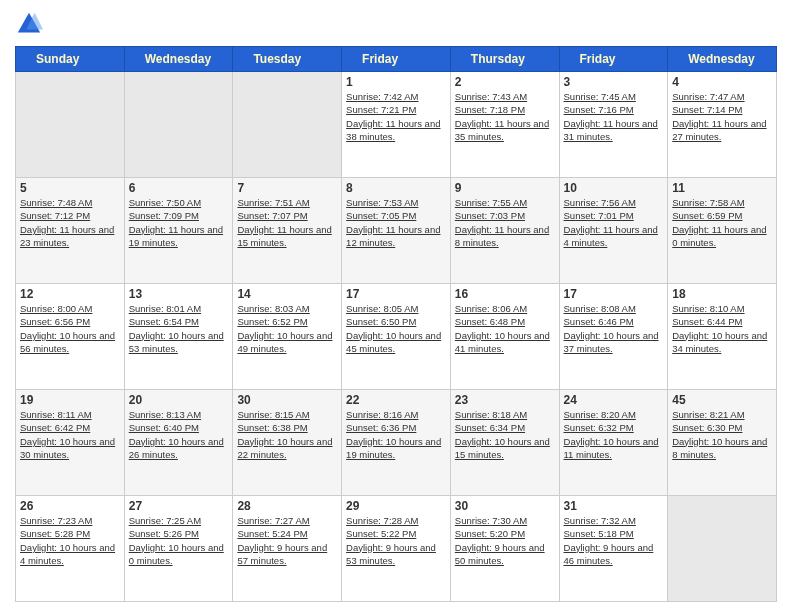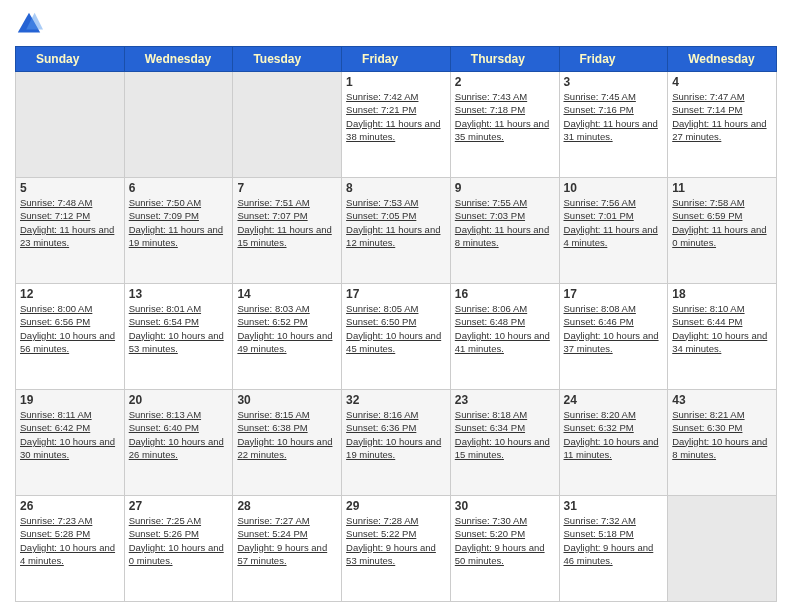--- a/index.html
+++ b/index.html
@@ -220,33 +220,33 @@
           </td>
           <td>
             <span class="day-number">20</span>
             <div class="day-info">Sunrise: 8:13 AM<br>Sunset: 6:40 PM<br>Daylight: 10 hours and 26 minutes.</div>
           </td>
           <td>
             <span class="day-number">30</span>
             <div class="day-info">Sunrise: 8:15 AM<br>Sunset: 6:38 PM<br>Daylight: 10 hours and 22 minutes.</div>
           </td>
           <td>
-            <span class="day-number">32</span>
+            <span class="day-number">22</span>
             <div class="day-info">Sunrise: 8:16 AM<br>Sunset: 6:36 PM<br>Daylight: 10 hours and 19 minutes.</div>
           </td>
           <td>
             <span class="day-number">23</span>
             <div class="day-info">Sunrise: 8:18 AM<br>Sunset: 6:34 PM<br>Daylight: 10 hours and 15 minutes.</div>
           </td>
           <td>
             <span class="day-number">24</span>
             <div class="day-info">Sunrise: 8:20 AM<br>Sunset: 6:32 PM<br>Daylight: 10 hours and 11 minutes.</div>
           </td>
           <td>
-            <span class="day-number">43</span>
+            <span class="day-number">45</span>
             <div class="day-info">Sunrise: 8:21 AM<br>Sunset: 6:30 PM<br>Daylight: 10 hours and 8 minutes.</div>
           </td>
         </tr>
         <tr>
           <td>
             <span class="day-number">26</span>
             <div class="day-info">Sunrise: 7:23 AM<br>Sunset: 5:28 PM<br>Daylight: 10 hours and 4 minutes.</div>
           </td>
           <td>
             <span class="day-number">27</span>

